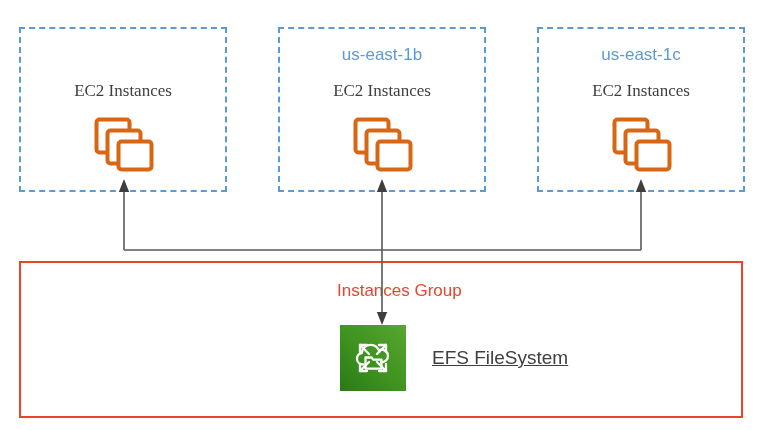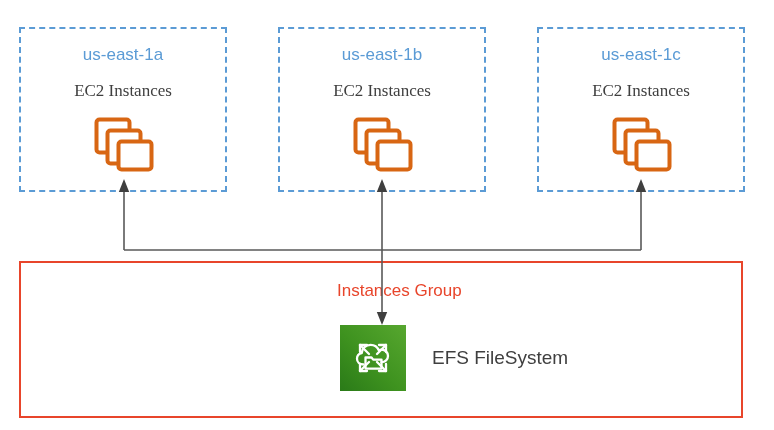--- a/index.html
+++ b/index.html
@@ -76,39 +76,39 @@
     width: 66px;
     height: 66px;
   }
   .efs-icon svg { display: block; }
   .efs-label {
     position: absolute;
     color: #3f3f3f;
     font-size: 19px;
     line-height: 22px;
     white-space: nowrap;
+    text-decoration: underline;
   }
 
   
   #connectors {
     position: absolute;
     left: 0;
     top: 0;
     width: 774px;
     height: 430px;
     pointer-events: none;
   }
 </style>
 </head>
 <body>
 
 <div id="canvas">
 
   <div class="az-box" style="left:19px; top:27px; width:208px; height:165px;">
-    <div class="az-title">us-east-1a</div>
     <div class="az-subtitle">EC2 Instances</div>
     <div class="ec2-icon" style="left:73px; top:88px;">
       <svg width="62" height="56" viewBox="0 0 62 56" xmlns="http://www.w3.org/2000/svg">
         <rect x="2.5" y="2.5" width="33" height="33" rx="3" ry="3" fill="#ffffff" stroke="#D86613" stroke-width="4"></rect>
         <rect x="13.5" y="13.5" width="33" height="33" rx="3" ry="3" fill="#ffffff" stroke="#D86613" stroke-width="4"></rect>
         <rect x="24.5" y="24.5" width="33" height="28" rx="3" ry="3" fill="#ffffff" stroke="#D86613" stroke-width="4"></rect>
       </svg>
     </div>
   </div>
 

